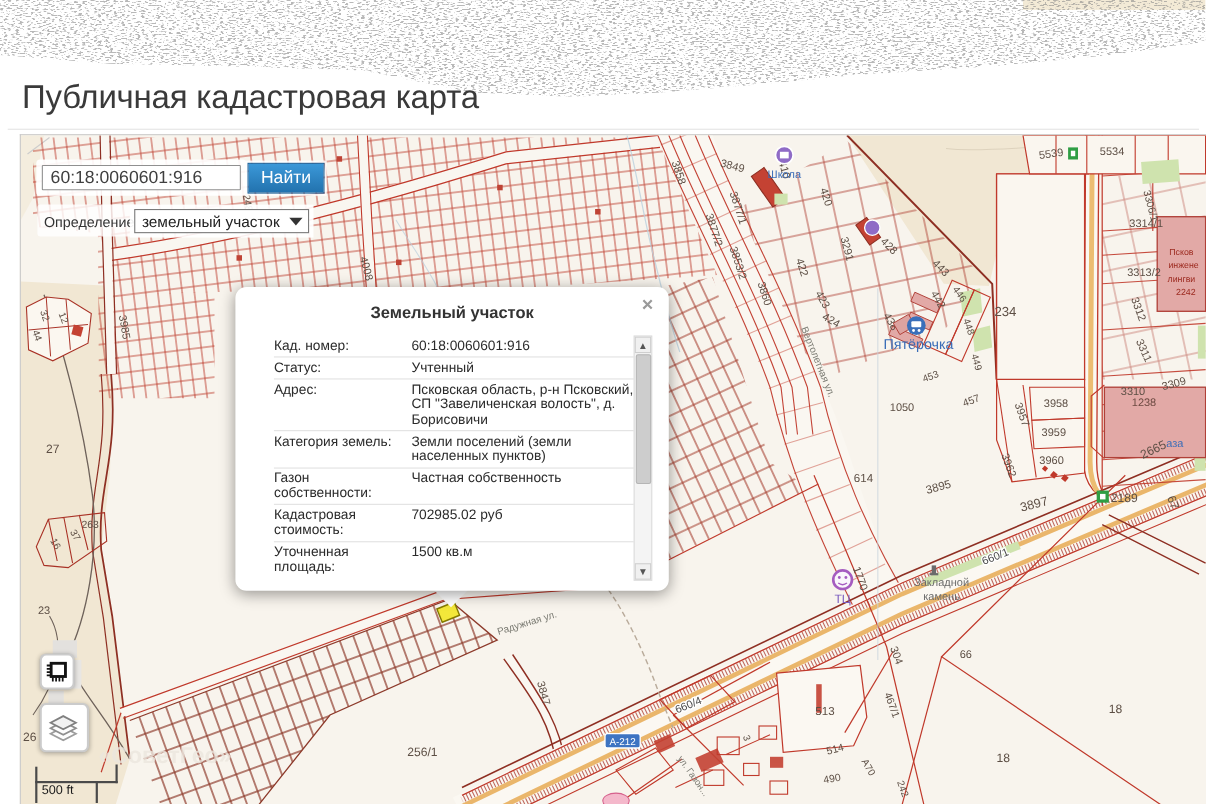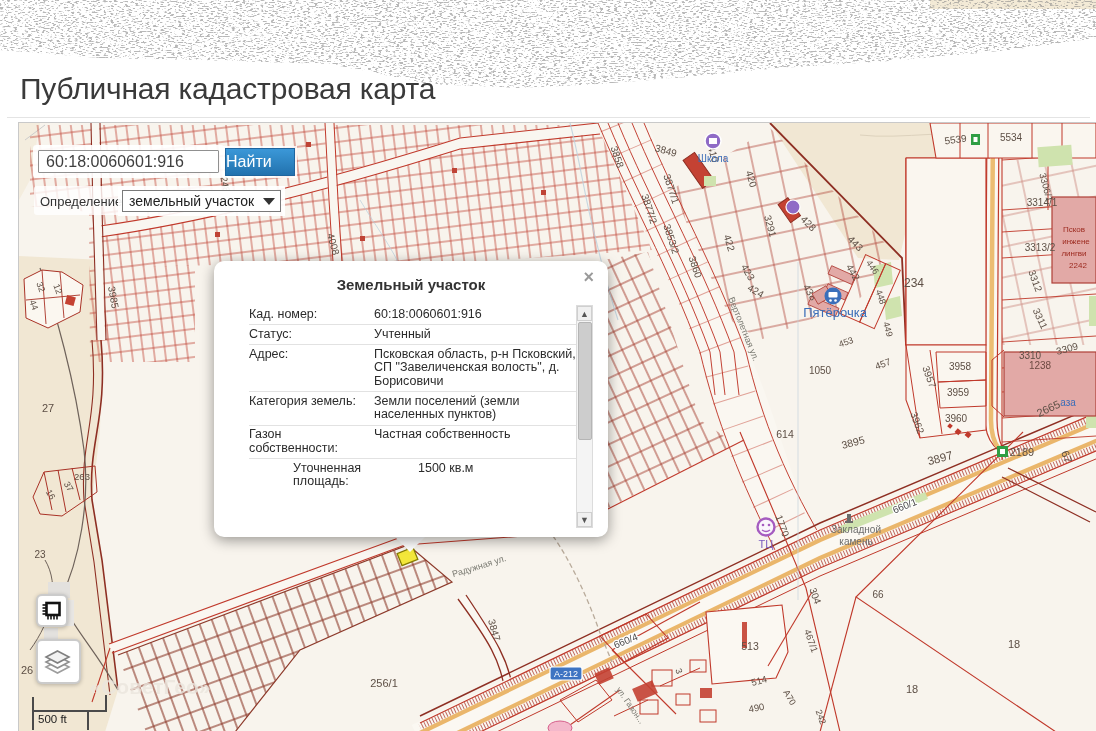--- a/index.html
+++ b/index.html
@@ -7,34 +7,34 @@
   #noise{position:absolute;left:0;top:0;z-index:1;}
   h1{position:absolute;left:20px;top:72px;margin:0;font-size:30px;font-weight:500;color:#3a3a3a;letter-spacing:-0.2px;z-index:2;}
   #sep{position:absolute;left:7px;top:117px;width:1083px;height:0;border-top:1px solid #e4e4e4;z-index:2;}
   #map{position:absolute;left:18px;top:122px;width:1078px;height:609px;background:#f7f3ec;
      border-top:1px solid #c9c9c9;border-left:1px solid #c9c9c9;overflow:hidden;}
   #mapsvg{position:absolute;left:0;top:0;}
   
   #q{position:absolute;left:19px;top:27px;width:172px;height:19px;border:1px solid #909090;box-shadow:0 0 0 5px rgba(255,255,255,0.92);border-radius:1px;
      background:#fff;font-family:"Liberation Sans",sans-serif;font-size:16px;color:#3f3f3f;padding:1px 0 1px 7px;z-index:30;}
   #btn{position:absolute;left:206px;top:25px;width:68px;height:26px;background:linear-gradient(#3b98d8,#2272ae);border:1px solid #1f659e;box-shadow:0 0 0 2px rgba(255,255,255,0.85);
-     color:#fff;font-size:16px;line-height:25px;z-index:30;}
+     color:#fff;font-size:16px;text-align:center;line-height:25px;z-index:30;}
   #deflab{position:absolute;left:21px;top:71px;font-size:13px;color:#333;z-index:30;text-shadow:0 0 3px #fff,0 0 3px #fff,0 0 5px #fff;}
   #sel{position:absolute;left:103px;top:67px;width:151px;height:20px;background:#fff;border:1px solid #7a7a7a;box-shadow:0 0 0 4px rgba(255,255,255,0.92);
      font-size:14px;color:#222;line-height:20px;padding-left:6px;z-index:30;}
   #sel .arr{position:absolute;right:5px;top:7px;width:0;height:0;border-left:6px solid transparent;
      border-right:6px solid transparent;border-top:7px solid #333;}
   
   #popup{position:absolute;left:195px;top:138px;width:394px;height:276px;background:#fff;border-radius:10px;
      box-shadow:0 3px 14px rgba(0,0,0,0.4);z-index:40;}
   #popup .ttl{margin-top:15px;text-align:center;font-size:15px;font-weight:bold;color:#333;}
   #popup .x{position:absolute;right:14px;top:6px;font-size:18px;color:#9a9a9a;font-weight:bold;}
   #ptable{position:absolute;left:35px;top:44px;width:332px;font-size:12.5px;color:#2b2b2b;}
   .prow{display:flex;border-bottom:1px solid #e2e2e2;padding:2.5px 0 3px 0;}
-  .prow:last-child{border-bottom:none;margin-left:44px;}
+  .prow:last-child{border-bottom:none;}
   .pl{width:113px;flex:none;line-height:13.5px;padding-right:12px;}
   .pv{line-height:13.5px;width:206px;}
   
   #sbar{position:absolute;right:15px;top:44px;width:15px;height:221px;background:#f4f4f4;border:1px solid #dcdcdc;}
   #sbar .au,#sbar .ad{position:absolute;left:0;width:15px;height:15px;background:#f0f0f0;border:1px solid #cfcfcf;
      box-sizing:border-box;color:#555;font-size:9px;text-align:center;line-height:14px;}
   #sbar .au{top:0;} #sbar .ad{bottom:0;}
   #sbar .th{position:absolute;left:1px;top:16px;width:12px;height:116px;background:#cdcdcd;border:1px solid #b5b5b5;border-radius:2px;}
   #tail{position:absolute;left:374px;top:412px;width:0;height:0;border-left:17px solid transparent;
      border-right:17px solid transparent;border-top:17px solid #fff;z-index:39;}
@@ -405,20 +405,24 @@
         </div>
       <div class="prow">
           <div class="pl">Категория земель:</div>
           <div class="pv">Земли поселений (земли населенных пунктов)</div>
         </div>
       <div class="prow">
           <div class="pl">Газон собственности:</div>
           <div class="pv">Частная собственность</div>
         </div>
       <div class="prow">
+          <div class="pl">Кадастровая стоимость:</div>
+          <div class="pv">702985.02 руб</div>
+        </div>
+      <div class="prow">
           <div class="pl">Уточненная площадь:</div>
           <div class="pv">1500 кв.м</div>
         </div>
     </div>
     <div id="sbar">
         <div class="au">▲</div>
         <div class="th"></div>
         <div class="ad">▼</div>
       </div>
   </div>

